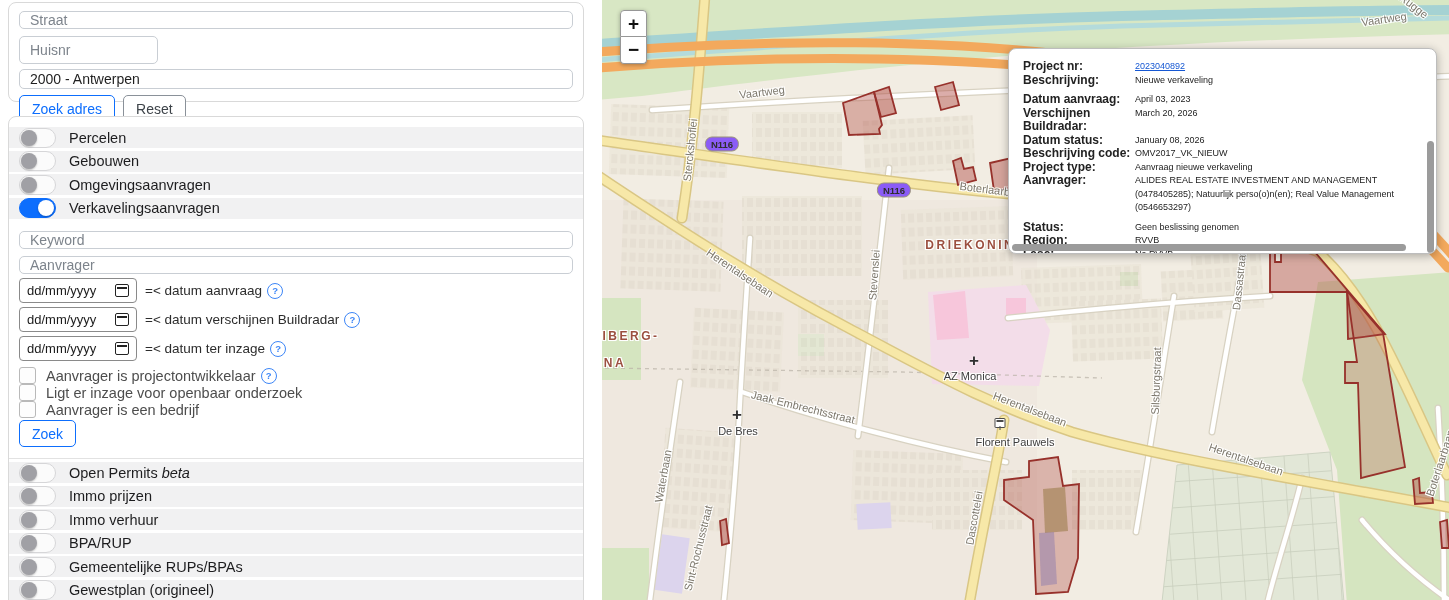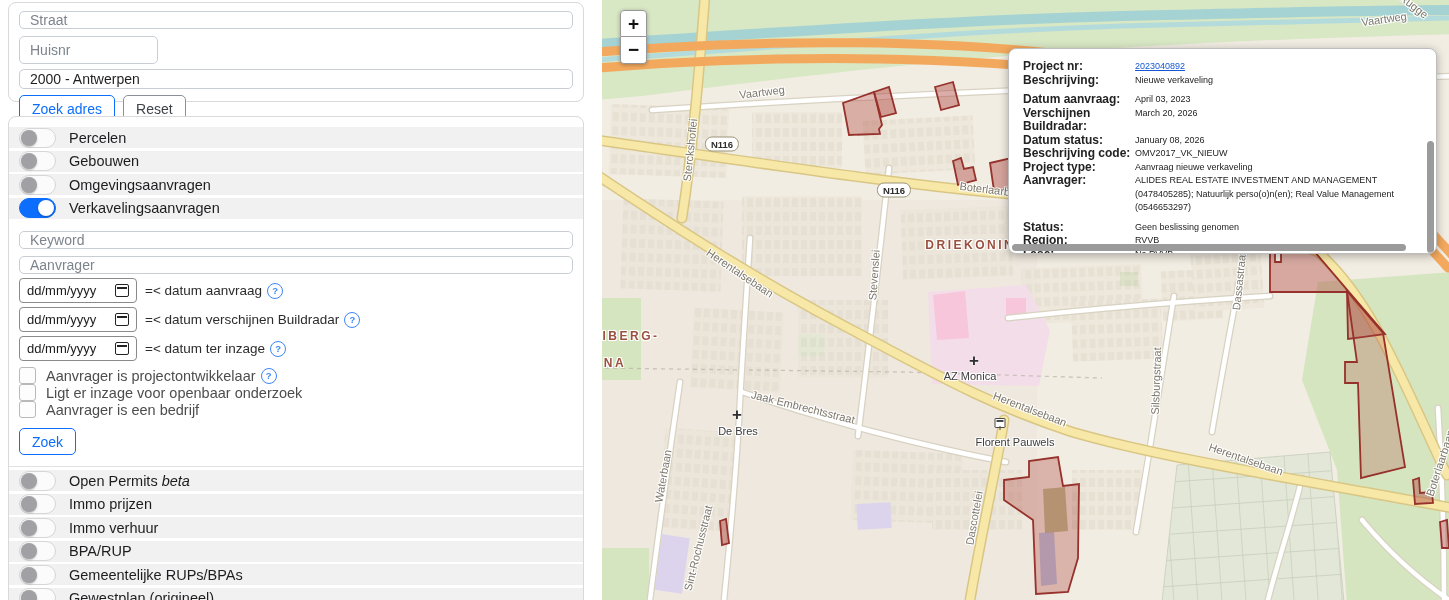--- a/index.html
+++ b/index.html
@@ -41,33 +41,33 @@
               display:flex;align-items:center;justify-content:space-between;padding:0 7px;background:#fff;}
   .date-ph{font-size:13px;color:#1b1b1b;}
   .cal-icon{width:12px;height:11px;border:1.5px solid #222;border-radius:2px;position:relative;display:inline-block;}
   .cal-icon::before{content:"";position:absolute;left:1px;right:1px;top:2px;height:1.5px;background:#222;}
   .date-label{margin-left:8px;font-size:13.5px;color:#2c2c2c;}
   .help{width:14px;height:14px;border:1px solid #3d86f7;border-radius:50%;color:#3d86f7;font-size:9.5px;
         display:inline-flex;align-items:center;justify-content:center;margin-left:5px;flex:0 0 auto;font-weight:700;}
   .cb-row{display:flex;align-items:center;height:17px;}
   .cb{width:15px;height:15px;border:1px solid #b9b9b9;border-radius:3px;background:#fdfdfd;flex:0 0 auto;}
   .cb-label{margin-left:10px;font-size:14.5px;color:#4d4d4d;}
-  .zoekbtn{margin-top:10px;}
+  .zoekbtn{margin-top:2px;}
   .divider{margin-top:11px;border-top:1px solid #e2e2e2;height:3px;}
 
   
   .map{position:absolute;left:602px;top:0;width:847px;height:600px;overflow:hidden;background:#f2ede3;}
   .map svg.base{position:absolute;left:0;top:0;}
   #map-labels{position:absolute;inset:0;z-index:5;}
   .mlabel{position:absolute;white-space:nowrap;font-size:11px;color:#7d786d;
           transform:translate(-50%,-50%) rotate(var(--r));
           text-shadow:1px 1px 0 #fff,-1px -1px 0 #fff,1px -1px 0 #fff,-1px 1px 0 #fff,0 0 2px #fff;}
   .mlabel.district{font-size:12px;font-weight:700;letter-spacing:2.5px;color:#9b4f3f;}
   .mlabel.poi{font-size:11px;color:#3c3c3c;}
-  .rbadge{position:absolute;transform:translate(-50%,-50%);background:#ffffff;border:1px solid #9a9378;
+  .rbadge{position:absolute;transform:translate(-50%,-50%);background:#8b5cf6;border:1px solid #9a9378;
           border-radius:7px;font-size:9.5px;font-weight:700;color:#2e2e2e;padding:1px 5px;z-index:5;}
   .cross{position:absolute;transform:translate(-50%,-50%);font-size:17px;font-weight:700;color:#2f2f2f;z-index:5;
          text-shadow:0 0 2px #fff;}
   .station{position:absolute;width:9px;height:8px;border:1.5px solid #4a4a4a;border-radius:1px;background:#fff;
            transform:translate(-50%,-50%);z-index:5;}
   .station::before{content:"";position:absolute;left:1px;top:1px;right:1px;height:2px;background:#4a4a4a;}
   .station::after{content:"";position:absolute;left:3.5px;top:7px;width:1.5px;height:4px;background:#4a4a4a;}
 
   .zoomctl{position:absolute;left:18px;top:10px;z-index:30;box-shadow:0 1px 4px rgba(0,0,0,.3);border-radius:4px;}
   .zoombtn{width:27px;height:27px;background:#fff;border:1px solid #979797;font-size:19px;font-weight:700;

